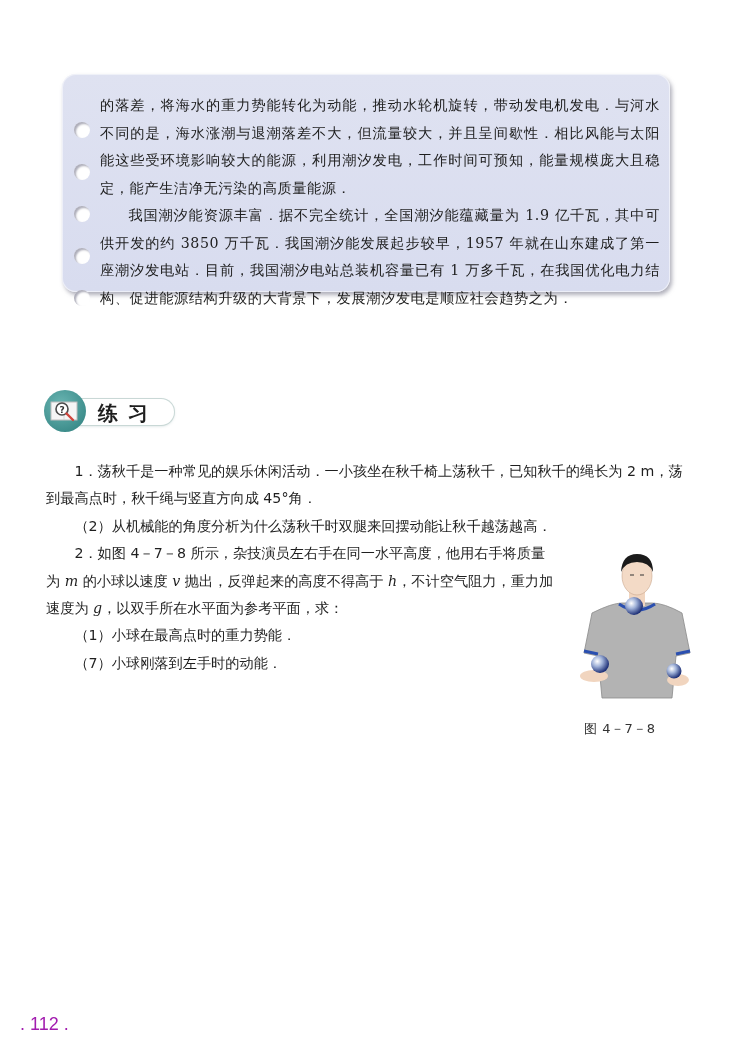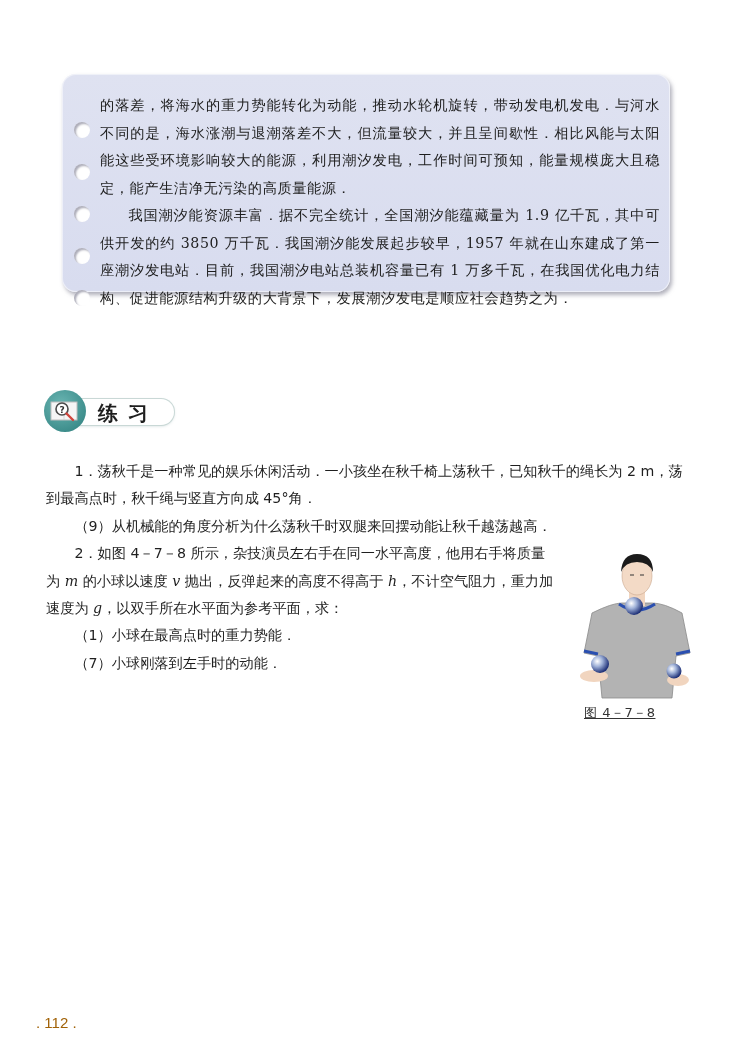--- a/index.html
+++ b/index.html
@@ -57,26 +57,26 @@
     .exercises p { margin: 0; }
     .exercises .q { text-indent: 2em; }
     .exercises .sub { padding-left: 2em; }
     .exercises .narrow { width: 510px; }
     .exercises i { font-family: "DejaVu Serif", serif; }
 
     
     .figure { position: absolute; left: 572px; top: 548px; width: 130px; height: 200px; }
     .figure svg { position: absolute; left: 0; top: 0; }
     .figure .caption {
-      position: absolute; left: 12px; top: 156px; font-size: 13px; color: #333;
-      font-family: "DejaVu Sans", sans-serif; letter-spacing: 0.5px; white-space: nowrap; text-decoration: underline;
+      position: absolute; left: 12px; top: 172px; font-size: 13px; color: #333;
+      font-family: "DejaVu Sans", sans-serif; letter-spacing: 0.5px; white-space: nowrap;
     }
 
     .page-number {
-      position: absolute; left: 36px; top: 1014px; font-size: 15px; color: #a16207;
+      position: absolute; left: 20px; top: 1014px; font-size: 18px; color: #a21caf;
       font-family: "Liberation Sans", sans-serif;
     }
   </style>
 </head>
 <body>
 
 <div class="card">
   <div class="holes">
     <div class="hole" style="top:0px"></div>
     <div class="hole" style="top:42px"></div>
@@ -99,21 +99,21 @@
       <circle cx="12" cy="10" r="6" fill="#ffffff" stroke="#4a4a4a" stroke-width="1.6"></circle>
       <text x="12" y="13.5" font-size="9" text-anchor="middle" fill="#333" font-family="DejaVu Sans, sans-serif" font-weight="bold">?</text>
       <line x1="16.5" y1="14.5" x2="23" y2="21" stroke="#d0453d" stroke-width="2.4" stroke-linecap="round"></line>
     </svg>
   </div>
   <span class="label">练习</span>
 </div>
 
 <div class="exercises">
   <p class="q">1．荡秋千是一种常见的娱乐休闲活动．一小孩坐在秋千椅上荡秋千，已知秋千的绳长为 2 m，荡到最高点时，秋千绳与竖直方向成 45°角．</p>
-  <p class="sub">（9）从机械能的角度分析为什么荡秋千时双腿来回摆动能让秋千越荡越高．</p>
+  <p class="sub">（2）从机械能的角度分析为什么荡秋千时双腿来回摆动能让秋千越荡越高．</p>
 
   <div class="narrow">
     <p class="q"><span>2．如图 4－7－8 所示，杂技演员左右手在同一水平高度，他用右手将质量为 </span><i>m</i><span> 的小球以速度 </span><i>v</i><span> 抛出，反弹起来的高度不得高于 </span><i>h</i><span>，不计空气阻力，重力加速度为 </span><i>g</i><span>，以双手所在水平面为参考平面，求：</span></p>
     <p class="sub">（1）小球在最高点时的重力势能．</p>
     <p class="sub">（7）小球刚落到左手时的动能．</p>
   </div>
 </div>
 
 <div class="figure">
   <svg width="130" height="165" viewBox="0 0 130 165">

